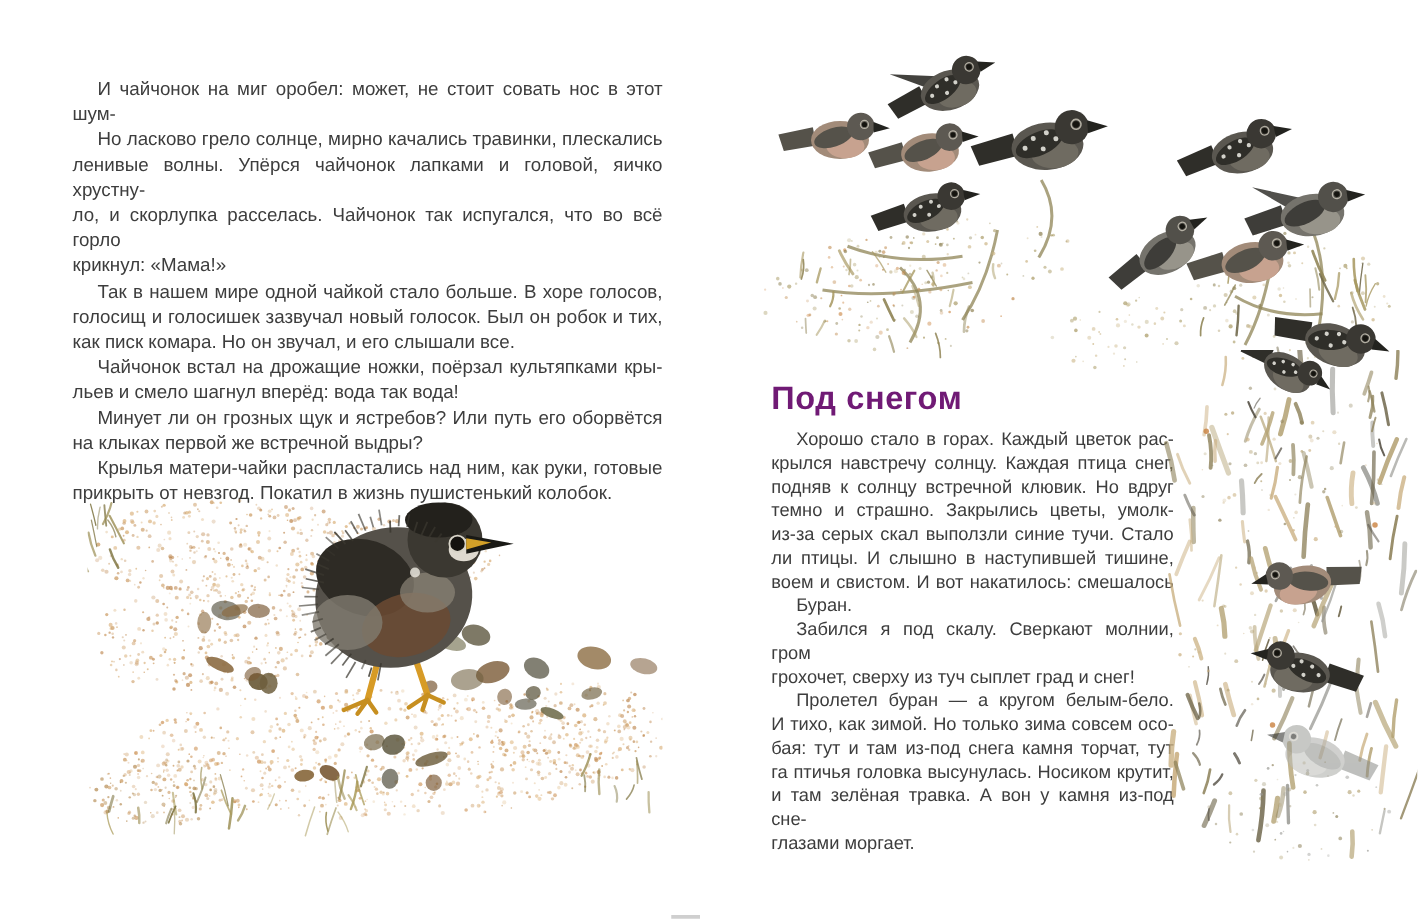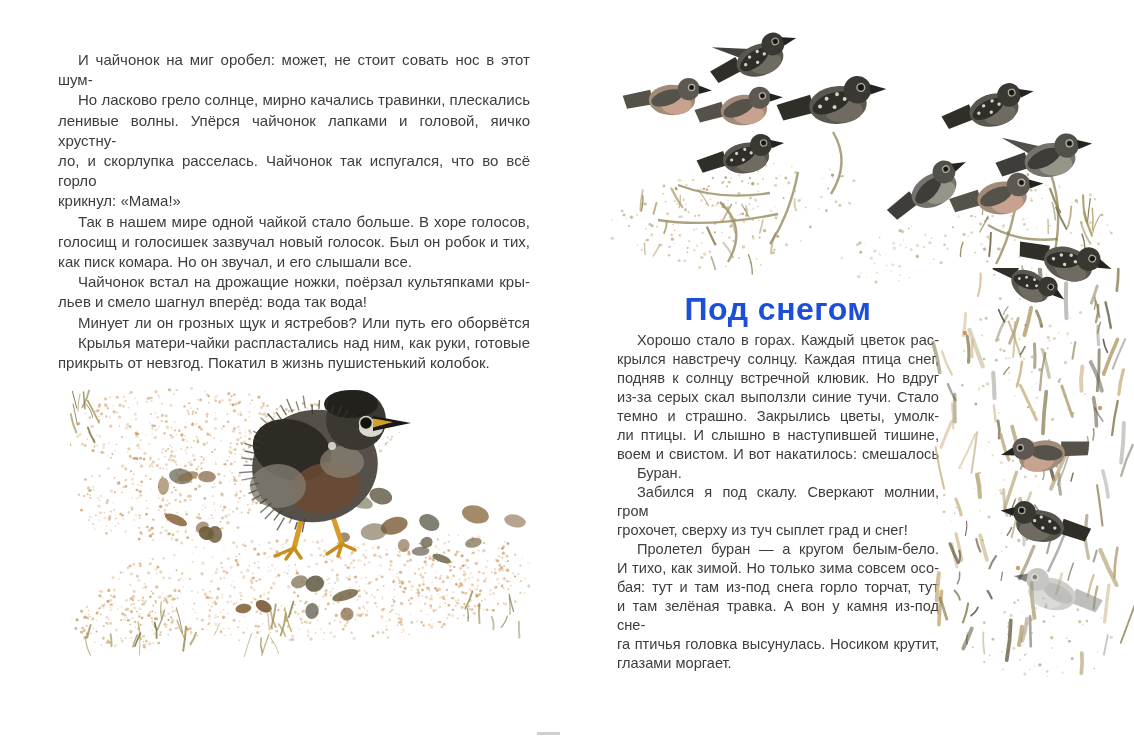--- a/index.html
+++ b/index.html
@@ -1,33 +1,33 @@
 <!DOCTYPE html>
 <html><head>
 <meta charset="utf-8">
 <style>
   html,body{margin:0;padding:0;}
   body{
     width:1134px;height:737px;position:relative;overflow:hidden;
     background:#ffffff;
     font-family:"Liberation Sans","DejaVu Sans",sans-serif;
   }
-  .page{position:absolute;top:0;height:643px;}
+  .page{position:absolute;top:12px;height:643px;}
   #page-left{left:0;width:567px;}
   #page-right{left:567px;width:567px;}
   .textcol{position:absolute;color:#3d3d3d;}
   #left-col{left:58px;top:50px;width:472px;font-size:15px;line-height:20.2px;}
   #right-col{left:50px;top:331px;width:322px;font-size:14.6px;line-height:19px;}
   .line{text-align:justify;text-align-last:justify;}
   .line.end{text-align-last:left;}
   .line.indent{text-indent:20px;}
   #right-heading{
     position:absolute;left:50px;top:291px;width:322px;
-    text-align:center;font-size:32px;font-weight:bold;
-    color:#1d4ed8;letter-spacing:.5px;
+    text-align:left;font-size:26px;font-weight:bold;
+    color:#701a75;letter-spacing:.5px;
   }
   .illus{position:absolute;}
   #illus-left{left:70px;top:366px;width:460px;height:292px;}
   #illus-flock{left:31px;top:20px;width:532px;height:270px;}
   #illus-strip{left:363px;top:268px;width:204px;height:424px;}
   #footer-mark{
     position:absolute;left:537px;top:732px;width:23px;height:3px;
     background:#cfcfcf;
   }
 </style>
@@ -40,20 +40,21 @@
       <div class="line indent">Но ласково грело солнце, мирно качались травинки, плескались</div>
       <div class="line">ленивые волны. Упёрся чайчонок лапками и головой, яичко хрустну-</div>
       <div class="line">ло, и скорлупка расселась. Чайчонок так испугался, что во всё горло</div>
       <div class="line end">крикнул: «Мама!»</div>
       <div class="line indent">Так в нашем мире одной чайкой стало больше. В хоре голосов,</div>
       <div class="line">голосищ и голосишек зазвучал новый голосок. Был он робок и тих,</div>
       <div class="line end">как писк комара. Но он звучал, и его слышали все.</div>
       <div class="line indent">Чайчонок встал на дрожащие ножки, поёрзал культяпками кры-</div>
       <div class="line end">льев и смело шагнул вперёд: вода так вода!</div>
       <div class="line indent">Минует ли он грозных щук и ястребов? Или путь его оборвётся</div>
+      <div class="line end">на клыках первой же встречной выдры?</div>
       <div class="line indent">Крылья матери-чайки распластались над ним, как руки, готовые</div>
       <div class="line end">прикрыть от невзгод. Покатил в жизнь пушистенький колобок.</div>
     </div>
   <div class="illus" id="illus-left">
     <svg id="illus-left-svg" width="460" height="292" viewBox="0 0 460 292" xmlns="http://www.w3.org/2000/svg">
         <circle cx="59.5" cy="27.4" r="0.84" fill="#bb8349" opacity="0.42"></circle>
         <circle cx="8.7" cy="57.6" r="1.56" fill="#c8955a" opacity="0.70"></circle>
         <circle cx="194.1" cy="62.0" r="1.55" fill="#bb8349" opacity="0.52"></circle>
         <circle cx="202.2" cy="66.2" r="1.21" fill="#c8955a" opacity="0.37"></circle>
         <circle cx="37.8" cy="89.7" r="0.67" fill="#bb8349" opacity="0.26"></circle>
@@ -1880,32 +1881,32 @@
       </svg>
   </div>
 </div>
 
 <div class="page" id="page-right">
   <div id="right-heading">Под снегом</div>
   <div class="textcol" id="right-col">
       <div class="line indent">Хорошо стало в горах. Каждый цветок рас-</div>
       <div class="line">крылся навстречу солнцу. Каждая птица снег,</div>
       <div class="line">подняв к солнцу встречной клювик. Но вдруг</div>
+      <div class="line">темно и страшно. Закрылись цветы, умолк-</div>
       <div class="line">из-за серых скал выползли синие тучи. Стало</div>
-      <div class="line">темно и страшно. Закрылись цветы, умолк-</div>
       <div class="line">ли птицы. И слышно в наступившей тишине,</div>
       <div class="line">воем и свистом. И вот накатилось: смешалось</div>
       <div class="line indent end">Буран.</div>
       <div class="line indent">Забился я под скалу. Сверкают молнии, гром</div>
       <div class="line end">грохочет, сверху из туч сыплет град и снег!</div>
       <div class="line indent">Пролетел буран — а кругом белым-бело.</div>
       <div class="line">И тихо, как зимой. Но только зима совсем осо-</div>
-      <div class="line">бая: тут и там из-под снега горло торчат, тут</div>
+      <div class="line">бая: тут и там из-под снега камня торчат, тут</div>
+      <div class="line">га птичья головка высунулась. Носиком крутит,</div>
       <div class="line">и там зелёная травка. А вон у камня из-под сне-</div>
-      <div class="line">га птичья головка высунулась. Носиком крутит,</div>
       <div class="line end">глазами моргает.</div>
     </div>
   <div class="illus" id="illus-flock">
     <svg id="illus-flock-svg" width="532" height="270" viewBox="0 0 532 270" xmlns="http://www.w3.org/2000/svg">
         <path d="M80,165 q42,16 92,8" stroke="#8f8455" stroke-width="2.4" fill="none" opacity=".75"></path>
         <path d="M122,182 q28,26 8,60" stroke="#8f8455" stroke-width="2.4" fill="none" opacity=".75"></path>
         <path d="M200,152 q-8,42 -28,72" stroke="#8f8455" stroke-width="2.4" fill="none" opacity=".75"></path>
         <path d="M235,112 q18,30 -2,62" stroke="#8f8455" stroke-width="2.4" fill="none" opacity=".75"></path>
         <path d="M60,200 q50,8 120,-6" stroke="#8f8455" stroke-width="2.4" fill="none" opacity=".75"></path>
         <path d="M420,172 q-6,42 -22,72" stroke="#8f8455" stroke-width="2.4" fill="none" opacity=".75"></path>

